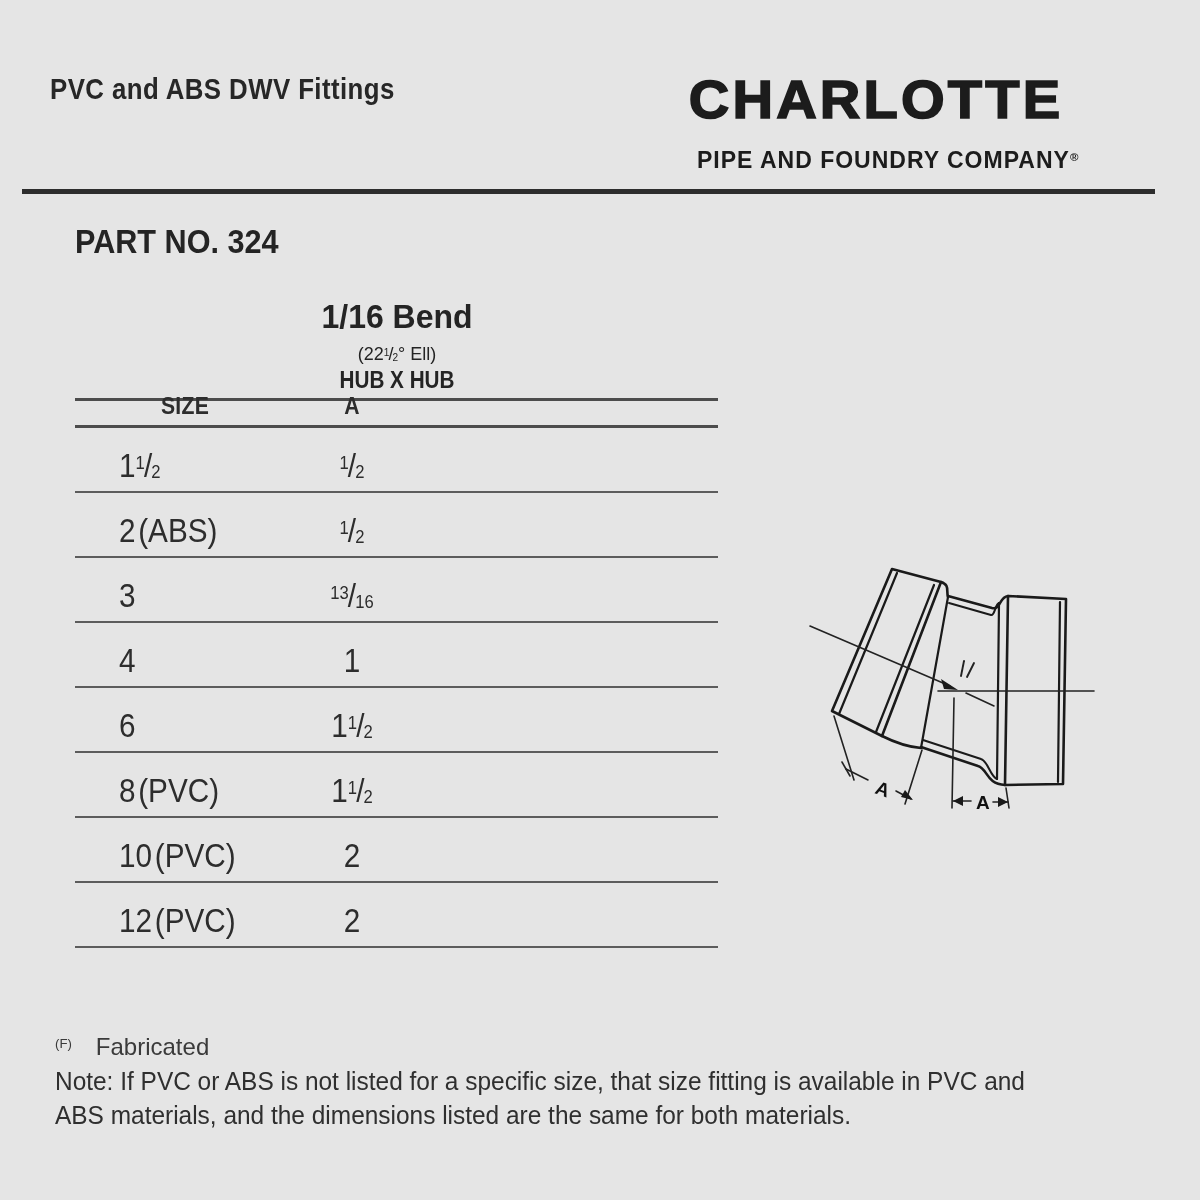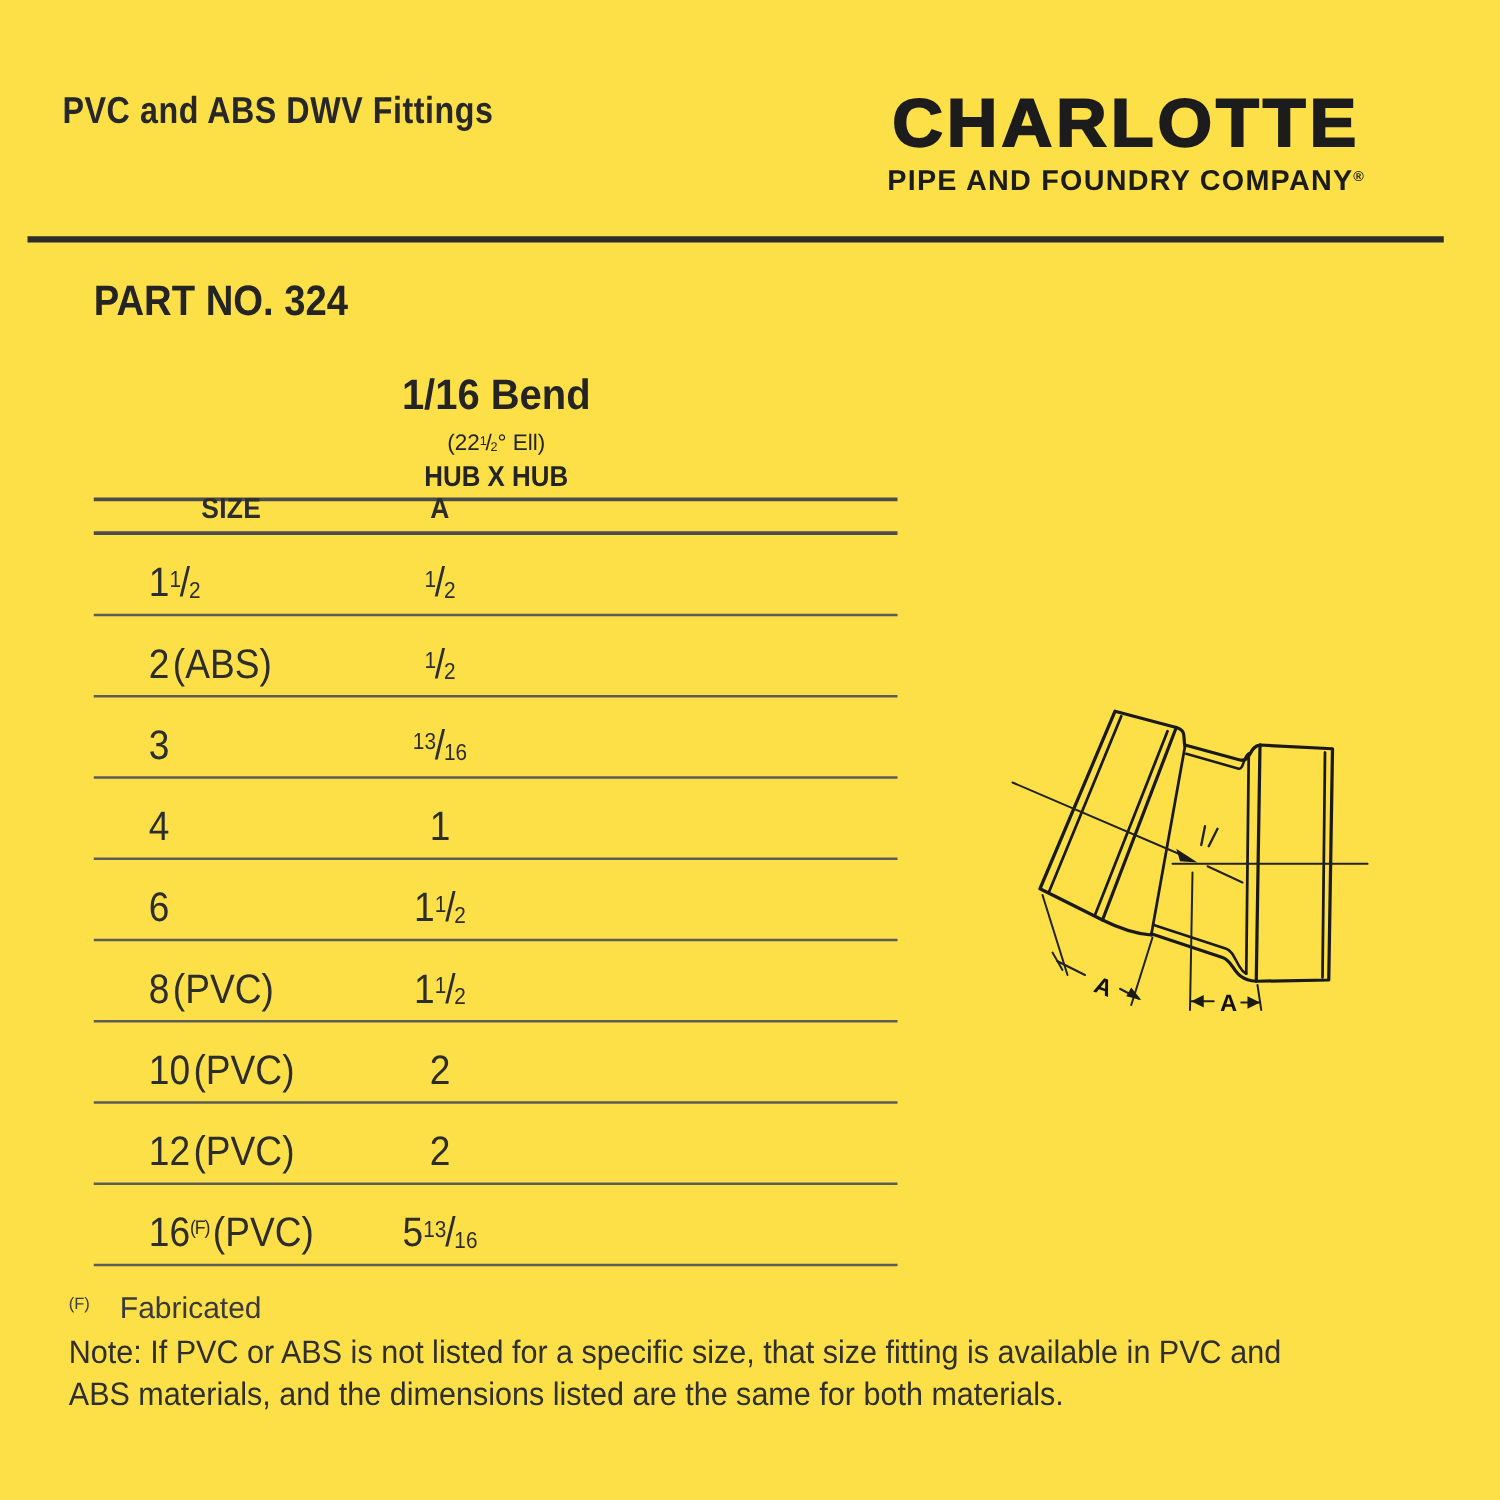--- a/index.html
+++ b/index.html
@@ -1,25 +1,25 @@
 <!DOCTYPE html>
 <html><head>
 <meta charset="utf-8">
 <style>
   html,body{margin:0;padding:0;background:#fff;}
-  .page{position:relative;width:1200px;height:1200px;background:#fde047;overflow:hidden;
+  .page{position:relative;width:1200px;height:1200px;background:#e5e5e5;overflow:hidden;
         font-family:"Liberation Sans", sans-serif;color:#222;}
 
   
   .doc-title{position:absolute;left:50px;top:72px;font-size:30px;font-weight:bold;color:#272727;
              white-space:nowrap;transform:scaleX(.86);transform-origin:left top;letter-spacing:.5px;}
-  .logo{position:absolute;left:697px;top:72px;width:408px;text-align:center;color:#1c1c1c;}
+  .logo{position:absolute;left:697px;top:72px;width:408px;text-align:left;color:#1c1c1c;}
   .logo-word{font-size:54px;font-weight:bold;letter-spacing:3px;white-space:nowrap;
              transform:scaleX(1.04);transform-origin:center top;-webkit-text-stroke:1.6px #1c1c1c;line-height:1;}
-  .logo-sub{margin-top:7px;font-size:23px;font-weight:bold;letter-spacing:1px;white-space:nowrap;line-height:1;}
+  .logo-sub{margin-top:23px;font-size:23px;font-weight:bold;letter-spacing:1px;white-space:nowrap;line-height:1;}
   .logo-sub sup{font-size:.5em;vertical-align:.6em;}
   .rule{position:absolute;left:22px;top:189px;width:1133px;height:5px;background:#2d2d2d;}
 
   
   .part-no{position:absolute;left:75px;top:222px;font-size:34px;font-weight:bold;color:#242424;
            white-space:nowrap;transform:scaleX(.9);transform-origin:left top;}
 
   
   .product-head{position:absolute;left:297px;top:289px;width:200px;text-align:center;color:#242424;margin-top:10px;}
   .prod-title{font-size:34px;font-weight:bold;white-space:nowrap;transform:scaleX(.94);transform-origin:center top;line-height:1;}
@@ -111,24 +111,20 @@
           <span class="c-a">1<span class="fx"><sup>1</sup><span class="sl">/</span><sub>2</sub></span></span>
         </div>
         <div class="t-row">
           <span class="c-size">10<span class="mat">(PVC)</span></span>
           <span class="c-a">2</span>
         </div>
         <div class="t-row">
           <span class="c-size">12<span class="mat">(PVC)</span></span>
           <span class="c-a">2</span>
         </div>
-        <div class="t-row">
-          <span class="c-size">16<sup class="fn">(F)</sup><span class="mat">(PVC)</span></span>
-          <span class="c-a">5<span class="fx"><sup>13</sup><span class="sl">/</span><sub>16</sub></span></span>
-        </div>
       </div>
   </div>
 
   <svg class="drawing" viewBox="0 0 420 320" xmlns="http://www.w3.org/2000/svg">
     <g fill="none" stroke="#1a1a1a" stroke-width="2.6" stroke-linejoin="round" stroke-linecap="round">
       <path d="M 228,56 L 286,59 L 283,244 L 225,245 Z"></path>
       <path d="M 280,62 L 278,242" stroke-width="2.2"></path>
       <path d="M 219,63 L 217,239" stroke-width="2.2"></path>
       <path d="M 168,56 L 212,68 C 221,70 219,57 228,56"></path>
       <path d="M 169,63 L 211,75 C 215,76 215,64 219,63" stroke-width="2"></path>

